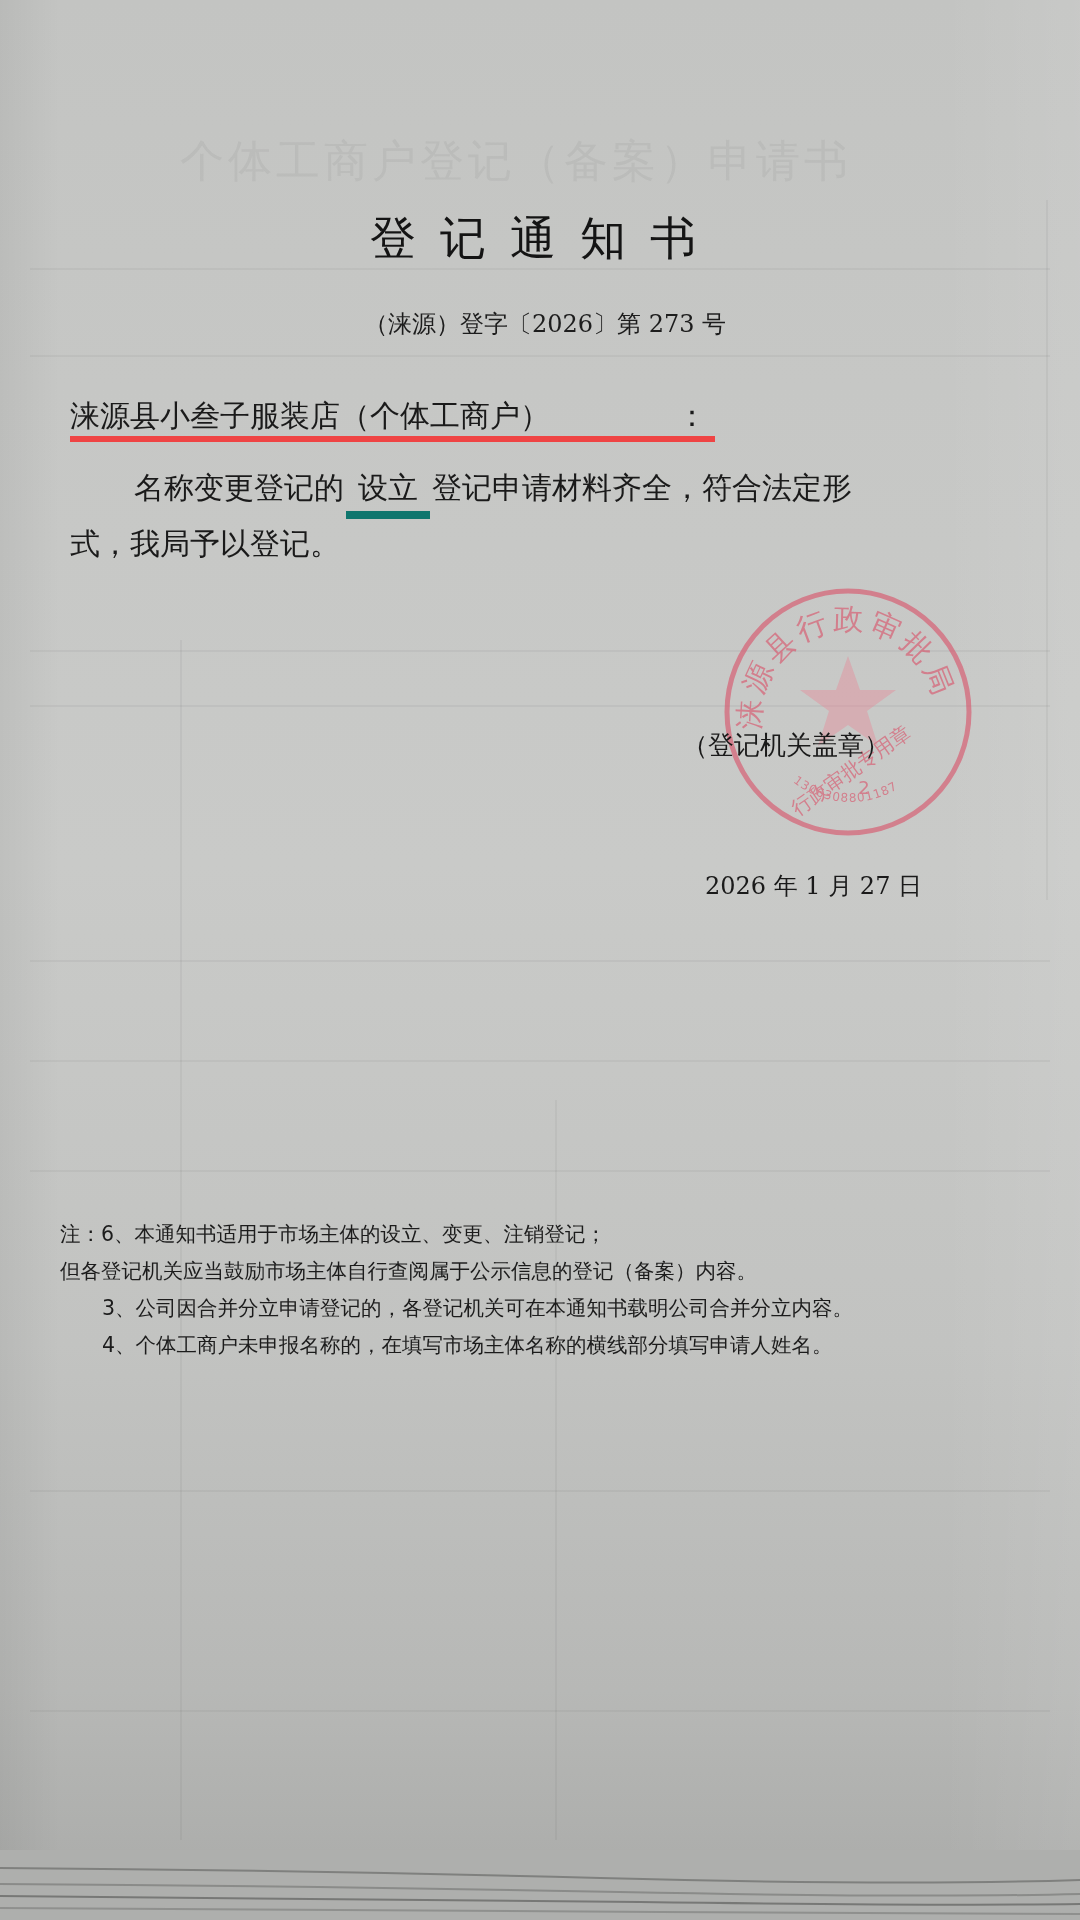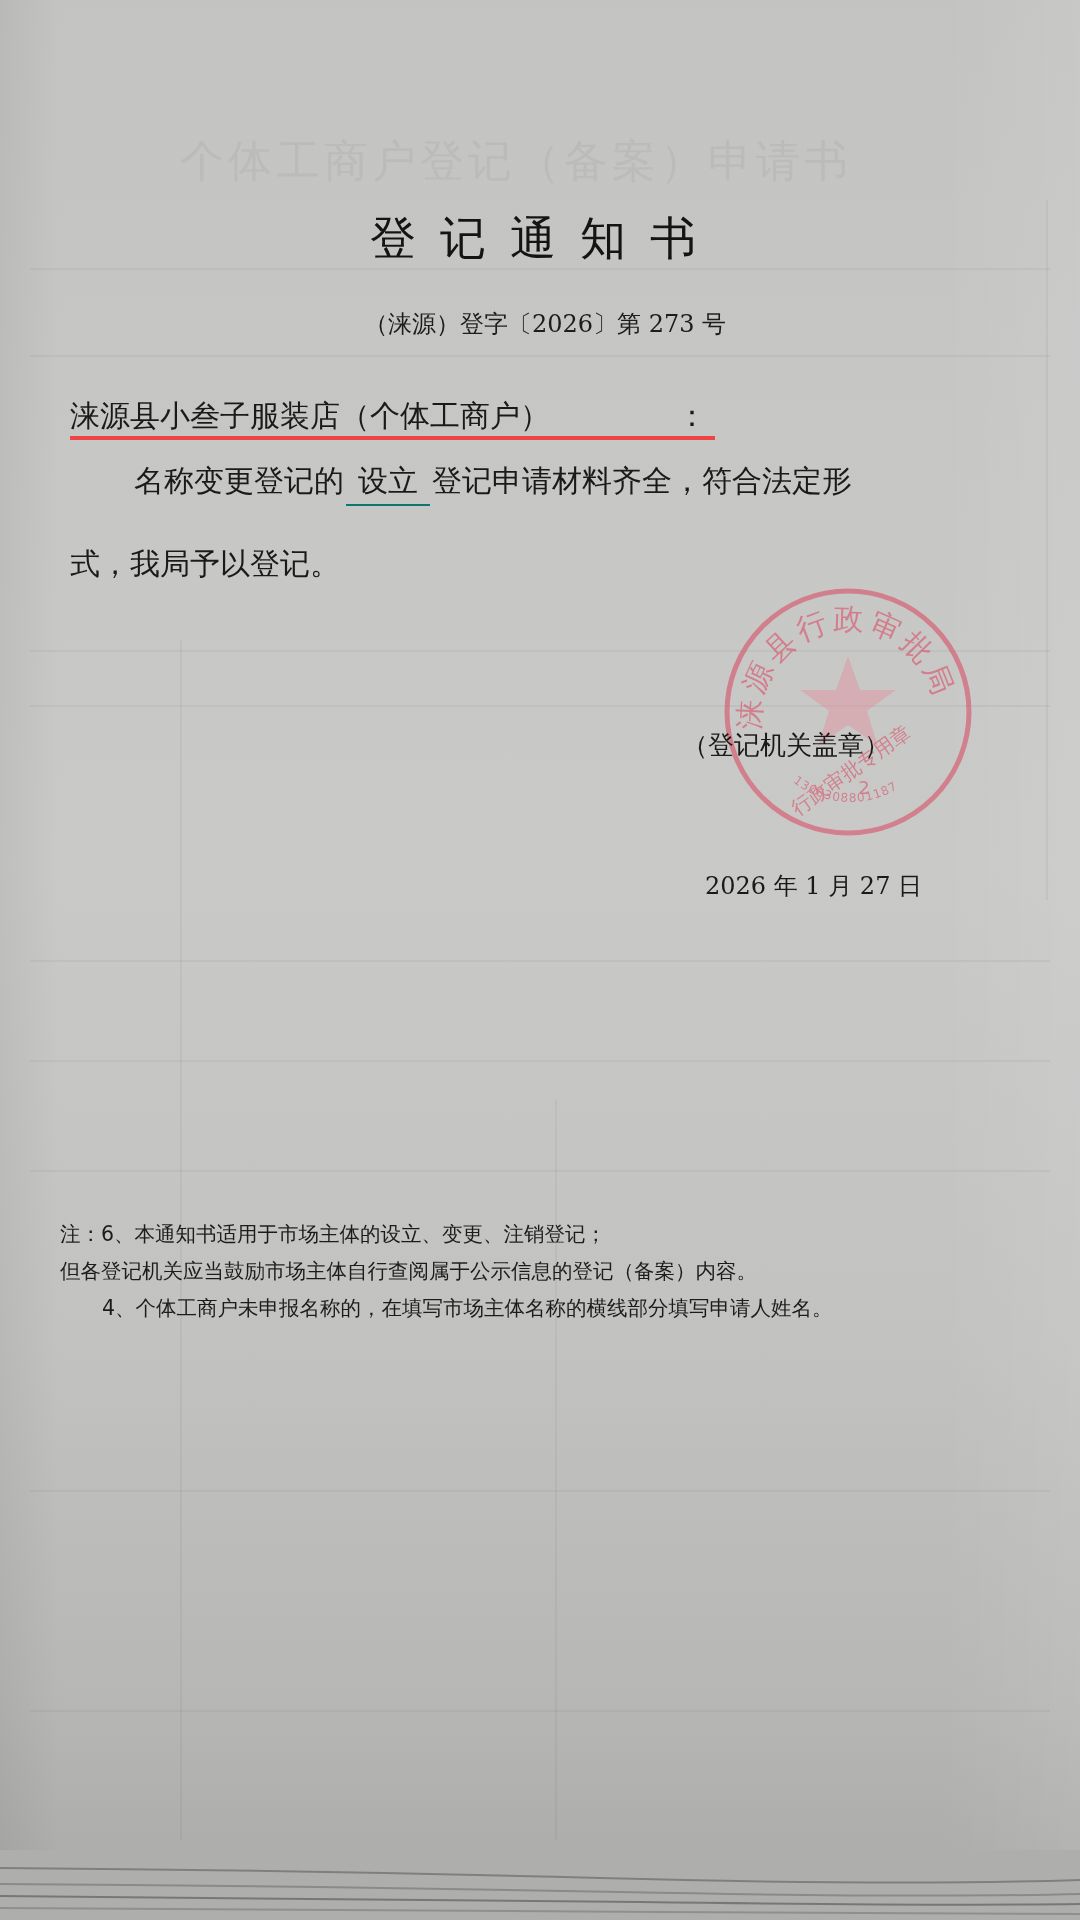--- a/index.html
+++ b/index.html
@@ -51,43 +51,43 @@
       text-align: center;
       font-size: 24px;
       color: #1d1d1d;
     }
     .addressee {
       position: absolute;
       left: 70px;
       top: 396px;
       width: 645px;
       height: 40px;
-      border-bottom: 4px solid #ef4444;
+      border-bottom: 6px solid #ef4444;
       font-family: "DejaVu Sans", sans-serif;
       font-size: 30px;
       color: #1a1a1a;
       white-space: nowrap;
     }
     .addressee .colon {
       position: absolute;
       right: 8px;
       top: 0;
     }
     .body-line {
       position: absolute;
       font-family: "DejaVu Sans", sans-serif;
       font-size: 30px;
       color: #1a1a1a;
       white-space: nowrap;
     }
     .blank-fill {
       display: inline-block;
-      border-bottom: 2px solid #0f766e;
+      border-bottom: 8px solid #0f766e;
       padding: 0 12px 2px 12px;
-      margin: 9px 2px;
+      margin: 16px 2px;
     }
     .stamp-caption {
       position: absolute;
       left: 682px;
       top: 728px;
       font-family: "DejaVu Sans", sans-serif;
       font-size: 26px;
       color: #1a1a1a;
       z-index: 3;
     }
@@ -155,21 +155,21 @@
 
 <div class="addressee">
   <span>涞源县小叁子服装店（个体工商户）</span>
   <span class="colon">：</span>
 </div>
 
 <div class="body-line" style="left:134px; top:452px;">
   <span>名称变更登记的</span><span class="blank-fill">设立</span><span>登记申请材料齐全，符合法定形</span>
 </div>
 
-<div class="body-line" style="left:70px; top:524px;margin-top:20px;">
+<div class="body-line" style="left:70px; top:524px;">
   <span>式，我局予以登记。</span>
 </div>
 
 <svg class="seal" viewBox="0 0 252 252" xmlns="http://www.w3.org/2000/svg">
   <defs>
     <path id="sealArcTop" d="M 40 150 A 88 88 0 1 1 212 150" fill="none"></path>
     <path id="sealArcBottom" d="M 62 188 A 92 92 0 0 0 196 186" fill="none"></path>
   </defs>
   <circle cx="126" cy="126" r="121" fill="none" stroke="#d9536a" stroke-width="5"></circle>
   <text font-family="DejaVu Sans, sans-serif" font-size="30" fill="#d9536a" letter-spacing="4">
@@ -183,20 +183,21 @@
   </text>
 </svg>
 
 <div class="stamp-caption">（登记机关盖章）</div>
 
 <div class="date">2026 年 1 月 27 日</div>
 
 <div class="notes">
   <div class="note">注：6、本通知书适用于市场主体的设立、变更、注销登记；</div>
   <div class="note">但各登记机关应当鼓励市场主体自行查阅属于公示信息的登记（备案）内容。</div>
+  <div class="note indent">3、公司因合并分立申请登记的，各登记机关可在本通知书载明公司合并分立内容。</div>
   <div class="note indent">4、个体工商户未申报名称的，在填写市场主体名称的横线部分填写申请人姓名。</div>
 </div>
 
 <svg class="paper-edges" viewBox="0 0 1080 70" preserveAspectRatio="none" xmlns="http://www.w3.org/2000/svg">
   <rect x="0" y="0" width="1080" height="70" fill="#aeafad"></rect>
   <path d="M0 18 Q 300 20 600 28 T 1080 30" stroke="#7f807e" stroke-width="2" fill="none"></path>
   <path d="M0 34 Q 320 36 620 42 T 1080 44" stroke="#8a8b89" stroke-width="2" fill="none"></path>
   <path d="M0 46 Q 330 48 640 52 T 1080 54" stroke="#777876" stroke-width="2" fill="none"></path>
   <path d="M0 58 Q 340 60 660 62 T 1080 64" stroke="#8f908e" stroke-width="2" fill="none"></path>
 </svg>

